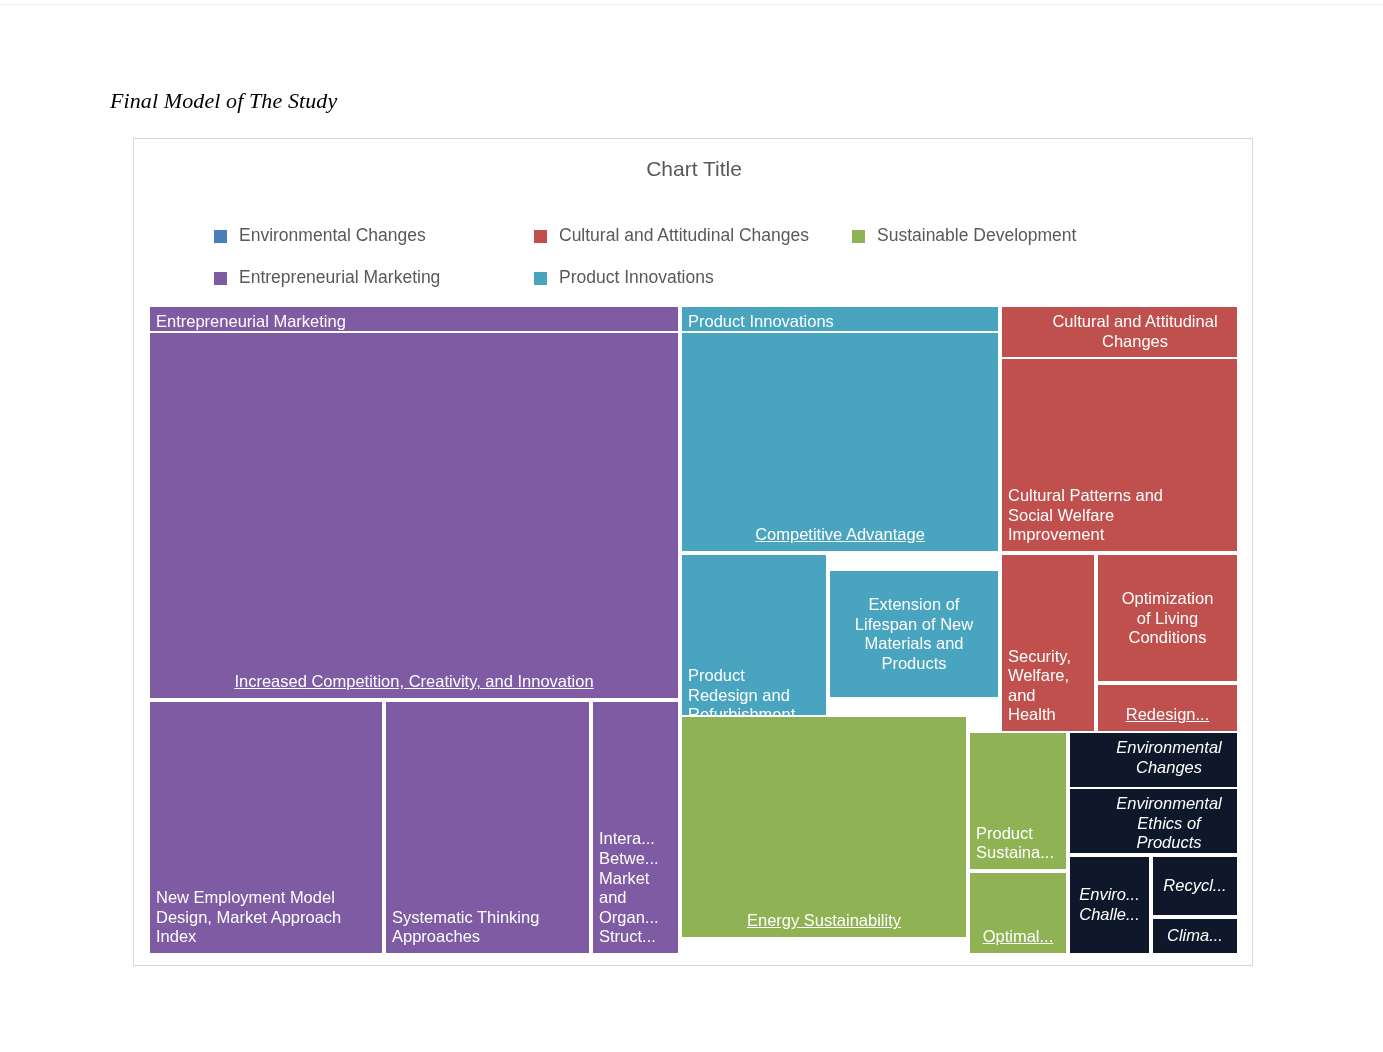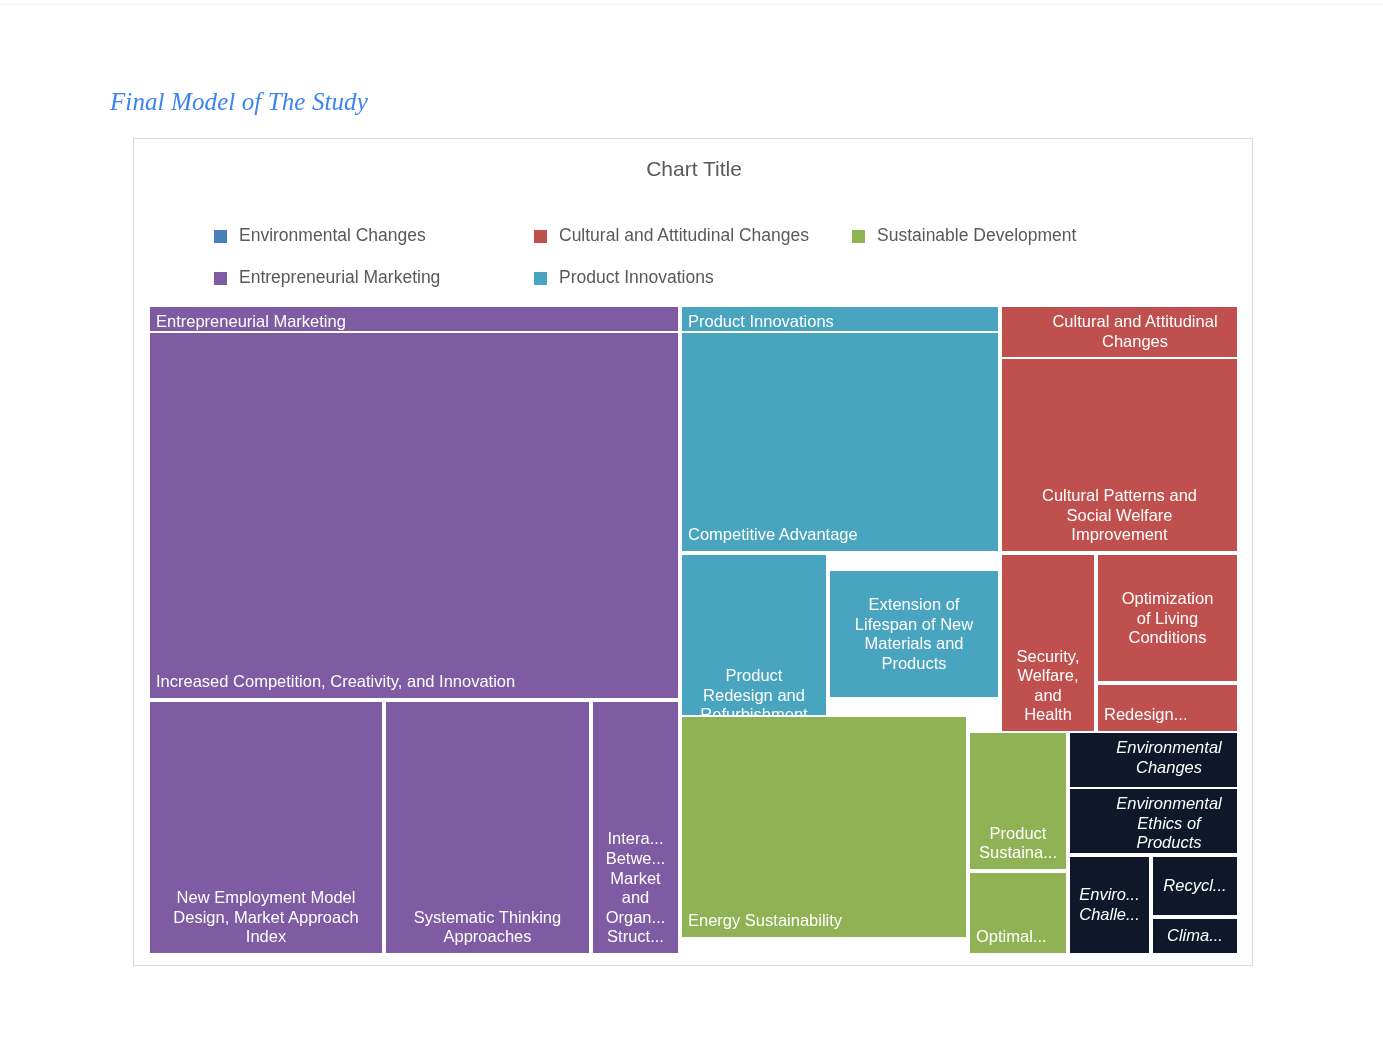--- a/index.html
+++ b/index.html
@@ -11,22 +11,22 @@
     position:relative;
   }
   
   .topband{position:absolute;left:0;top:0;width:1383px;height:5px;background:#ffffff;}
   .topband:after{content:"";position:absolute;left:0;top:4px;width:1383px;height:1px;background:#f2f2f2;}
 
   .doc-title{
     position:absolute;left:110px;top:88px;
     font-family:"Liberation Serif", serif;
     font-style:italic;
-    font-size:25px;
-    color:#3b82f6;
+    font-size:22px;
+    color:#000000;
     letter-spacing:0.1px;
     white-space:nowrap;
   }
 
   .chart-frame{
     position:absolute;left:133px;top:138px;
     width:1120px;height:828px;
     border:1px solid #d9d9d9;
     background:#ffffff;
     box-sizing:border-box;
@@ -71,22 +71,22 @@
     position:absolute;
     left:0;right:0;
     padding:0 6px;
     box-sizing:border-box;
     font-size:16.5px;
     line-height:1.19;
     color:#ffffff;
     white-space:pre-line;
   }
   .t-topleft  .txt{top:5px;  text-align:left;}
-  .t-botleft  .txt{bottom:6px; text-align:left;}
-  .t-botcntr  .txt{bottom:6px; text-align:center;}
+  .t-botleft  .txt{bottom:6px; text-align:center;text-decoration:underline;}
+  .t-botcntr  .txt{bottom:6px; }
   .t-cntr     .txt{top:50%;transform:translateY(-50%);text-align:center;}
   .t-topcntr  .txt{top:5px;  text-align:center;margin-left:31px;}
 
   .c-purple{background:#7e5ba3;}
   .c-teal  {background:#48a4bf;}
   .c-red   {background:#c0504d;}
   .c-green {background:#8fb254;}
   .c-blue  {background:#0f172a;font-style:italic;}
 </style>
 </head>

